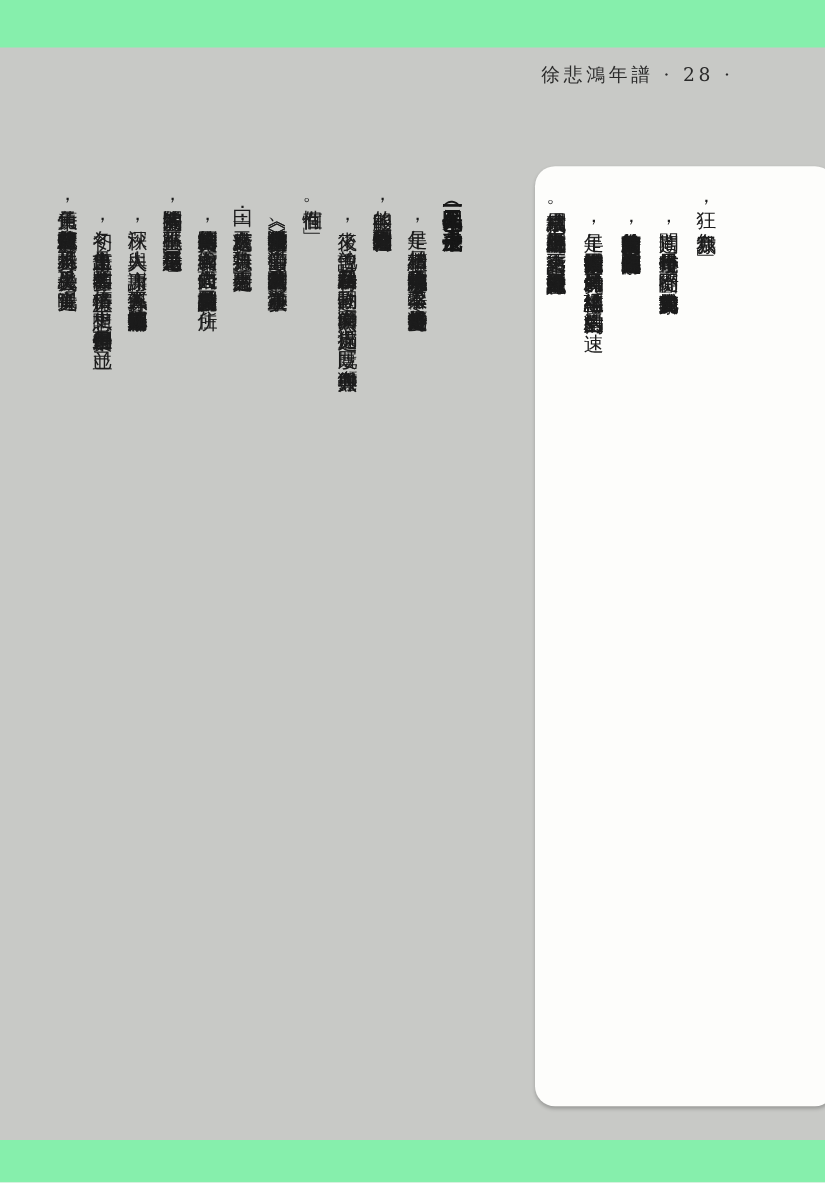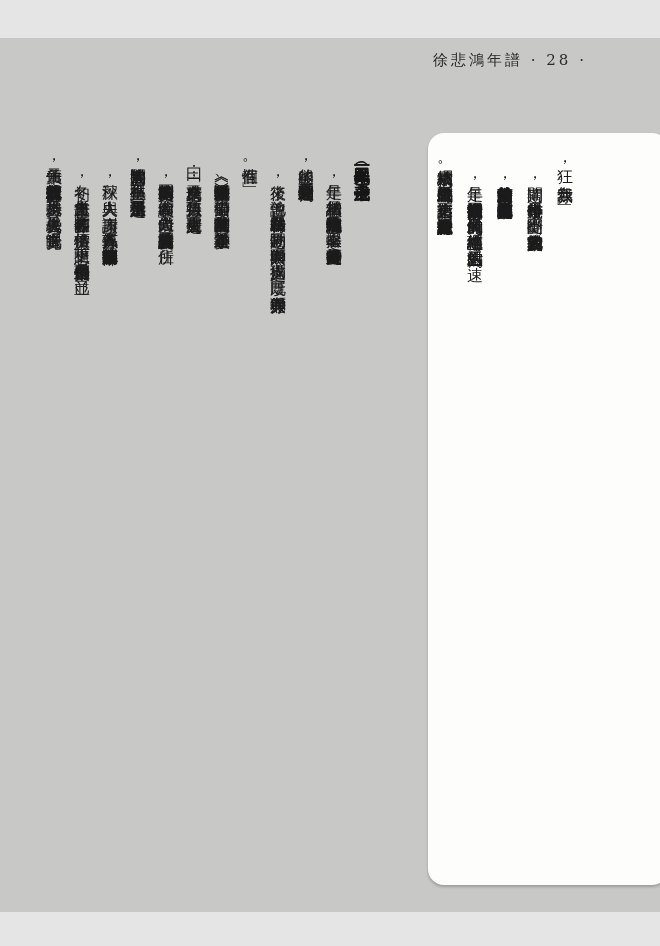--- a/index.html
+++ b/index.html
@@ -6,21 +6,21 @@
     margin: 0;
     padding: 0;
     background: #ffffff;
     font-family: "DejaVu Serif", serif;
   }
   .viewport {
     position: relative;
     width: 660px;
     height: 946px;
     overflow: hidden;
-    background: #e5e5e5;
+    background: #86efac;
   }
   .page-sheet {
     position: absolute;
     left: 0;
     top: 38px;
     width: 660px;
     height: 874px;
     background: #c8c9c6;
   }
   .page-header {

